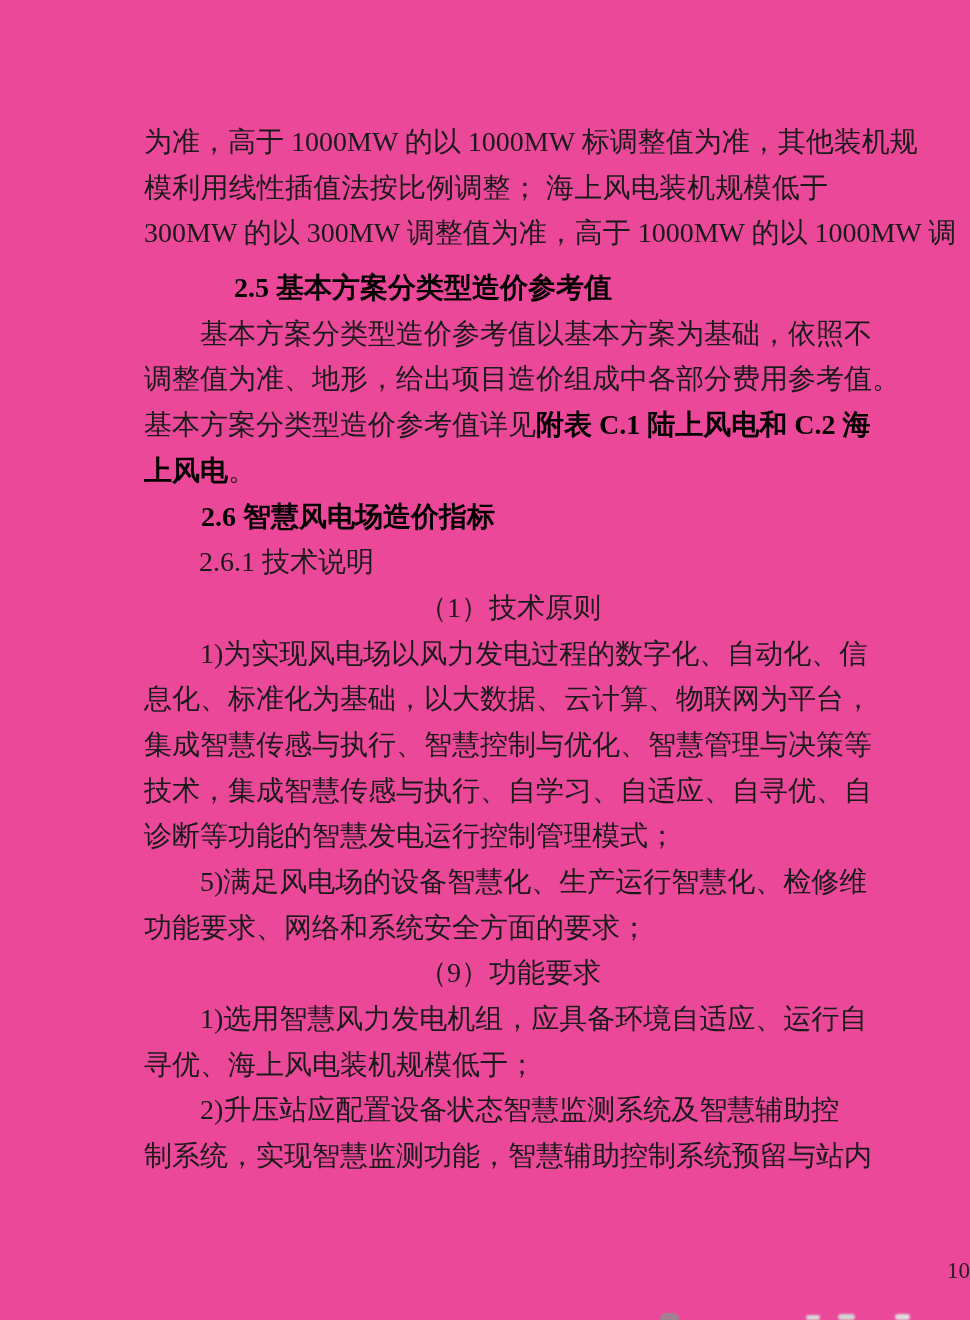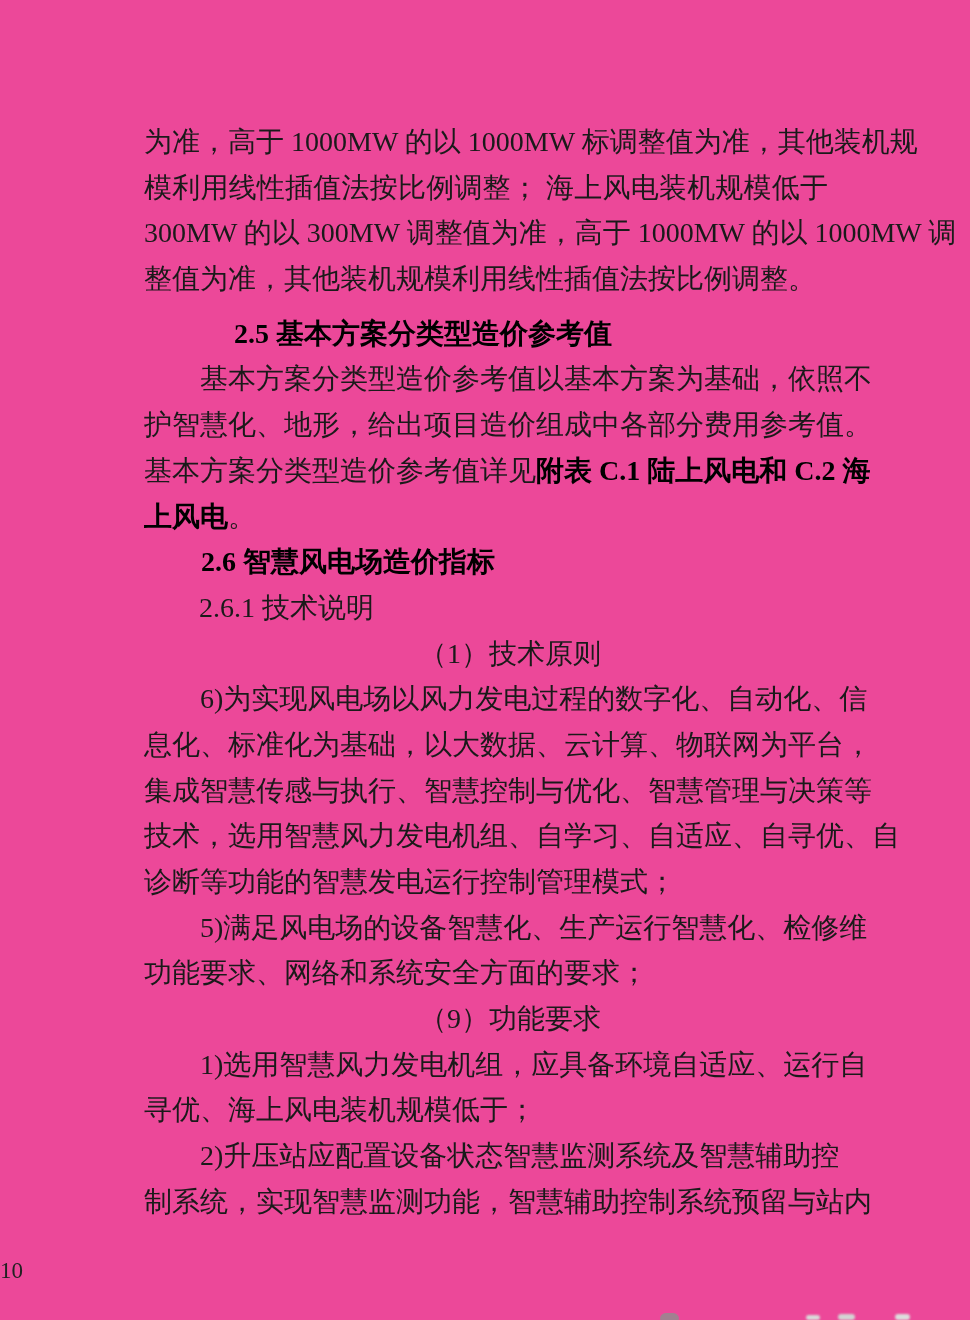--- a/index.html
+++ b/index.html
@@ -47,21 +47,21 @@
   }
   .heading {
     font-weight: 700;
     color: #000000;
   }
   .pagenum {
     position: absolute;
     top: 1256px;
     left: 0;
     width: 100%;
-    text-align: left;
+    text-align: right;
     font-size: 23px;
     line-height: 30px;
     color: #222222;
   }
   
   .wm-frag {
     position: absolute;
     border-radius: 3px;
   }
   .wm-logo {
@@ -78,37 +78,36 @@
 </head>
 <body>
 
 <div class="page">
 
   <div class="content">
 
     <div class="l j"><span>为准，高于 1000MW 的以 1000MW 标调整值为准，其他装机规</span></div>
     <div class="l j"><span>模利用线性插值法按比例调整； 海上风电装机规模低于</span></div>
     <div class="l j"><span>300MW 的以 300MW 调整值为准，高于 1000MW 的以 1000MW 调</span></div>
-    <div class="l"><span>整值为准，其他装机规模利用线性插值法按比例调整。</span></div>
 
     <div class="l i90 heading"><span>2.5 基本方案分类型造价参考值</span></div>
 
     <div class="l j i56"><span>基本方案分类型造价参考值以基本方案为基础，依照不</span></div>
-    <div class="l j"><span>护智慧化、地形，给出项目造价组成中各部分费用参考值。</span></div>
+    <div class="l j"><span>调整值为准、地形，给出项目造价组成中各部分费用参考值。</span></div>
     <div class="l j"><span>基本方案分类型造价参考值详见</span><span class="b">附表 C.1 陆上风电和 C.2 海</span></div>
     <div class="l"><span class="b">上风电</span><span>。</span></div>
 
     <div class="l i57 heading"><span>2.6 智慧风电场造价指标</span></div>
     <div class="l i55"><span>2.6.1 技术说明</span></div>
     <div class="l i48"><span>（1）技术原则</span></div>
 
-    <div class="l j i56"><span>6)为实现风电场以风力发电过程的数字化、自动化、信</span></div>
+    <div class="l j i56"><span>1)为实现风电场以风力发电过程的数字化、自动化、信</span></div>
     <div class="l j"><span>息化、标准化为基础，以大数据、云计算、物联网为平台，</span></div>
     <div class="l j"><span>集成智慧传感与执行、智慧控制与优化、智慧管理与决策等</span></div>
-    <div class="l j"><span>技术，选用智慧风力发电机组、自学习、自适应、自寻优、自</span></div>
+    <div class="l j"><span>技术，集成智慧传感与执行、自学习、自适应、自寻优、自</span></div>
     <div class="l"><span>诊断等功能的智慧发电运行控制管理模式；</span></div>
 
     <div class="l j i56"><span>5)满足风电场的设备智慧化、生产运行智慧化、检修维</span></div>
     <div class="l"><span>功能要求、网络和系统安全方面的要求；</span></div>
 
     <div class="l i48"><span>（9）功能要求</span></div>
 
     <div class="l j i56"><span>1)选用智慧风力发电机组，应具备环境自适应、运行自</span></div>
     <div class="l"><span>寻优、海上风电装机规模低于；</span></div>
 

